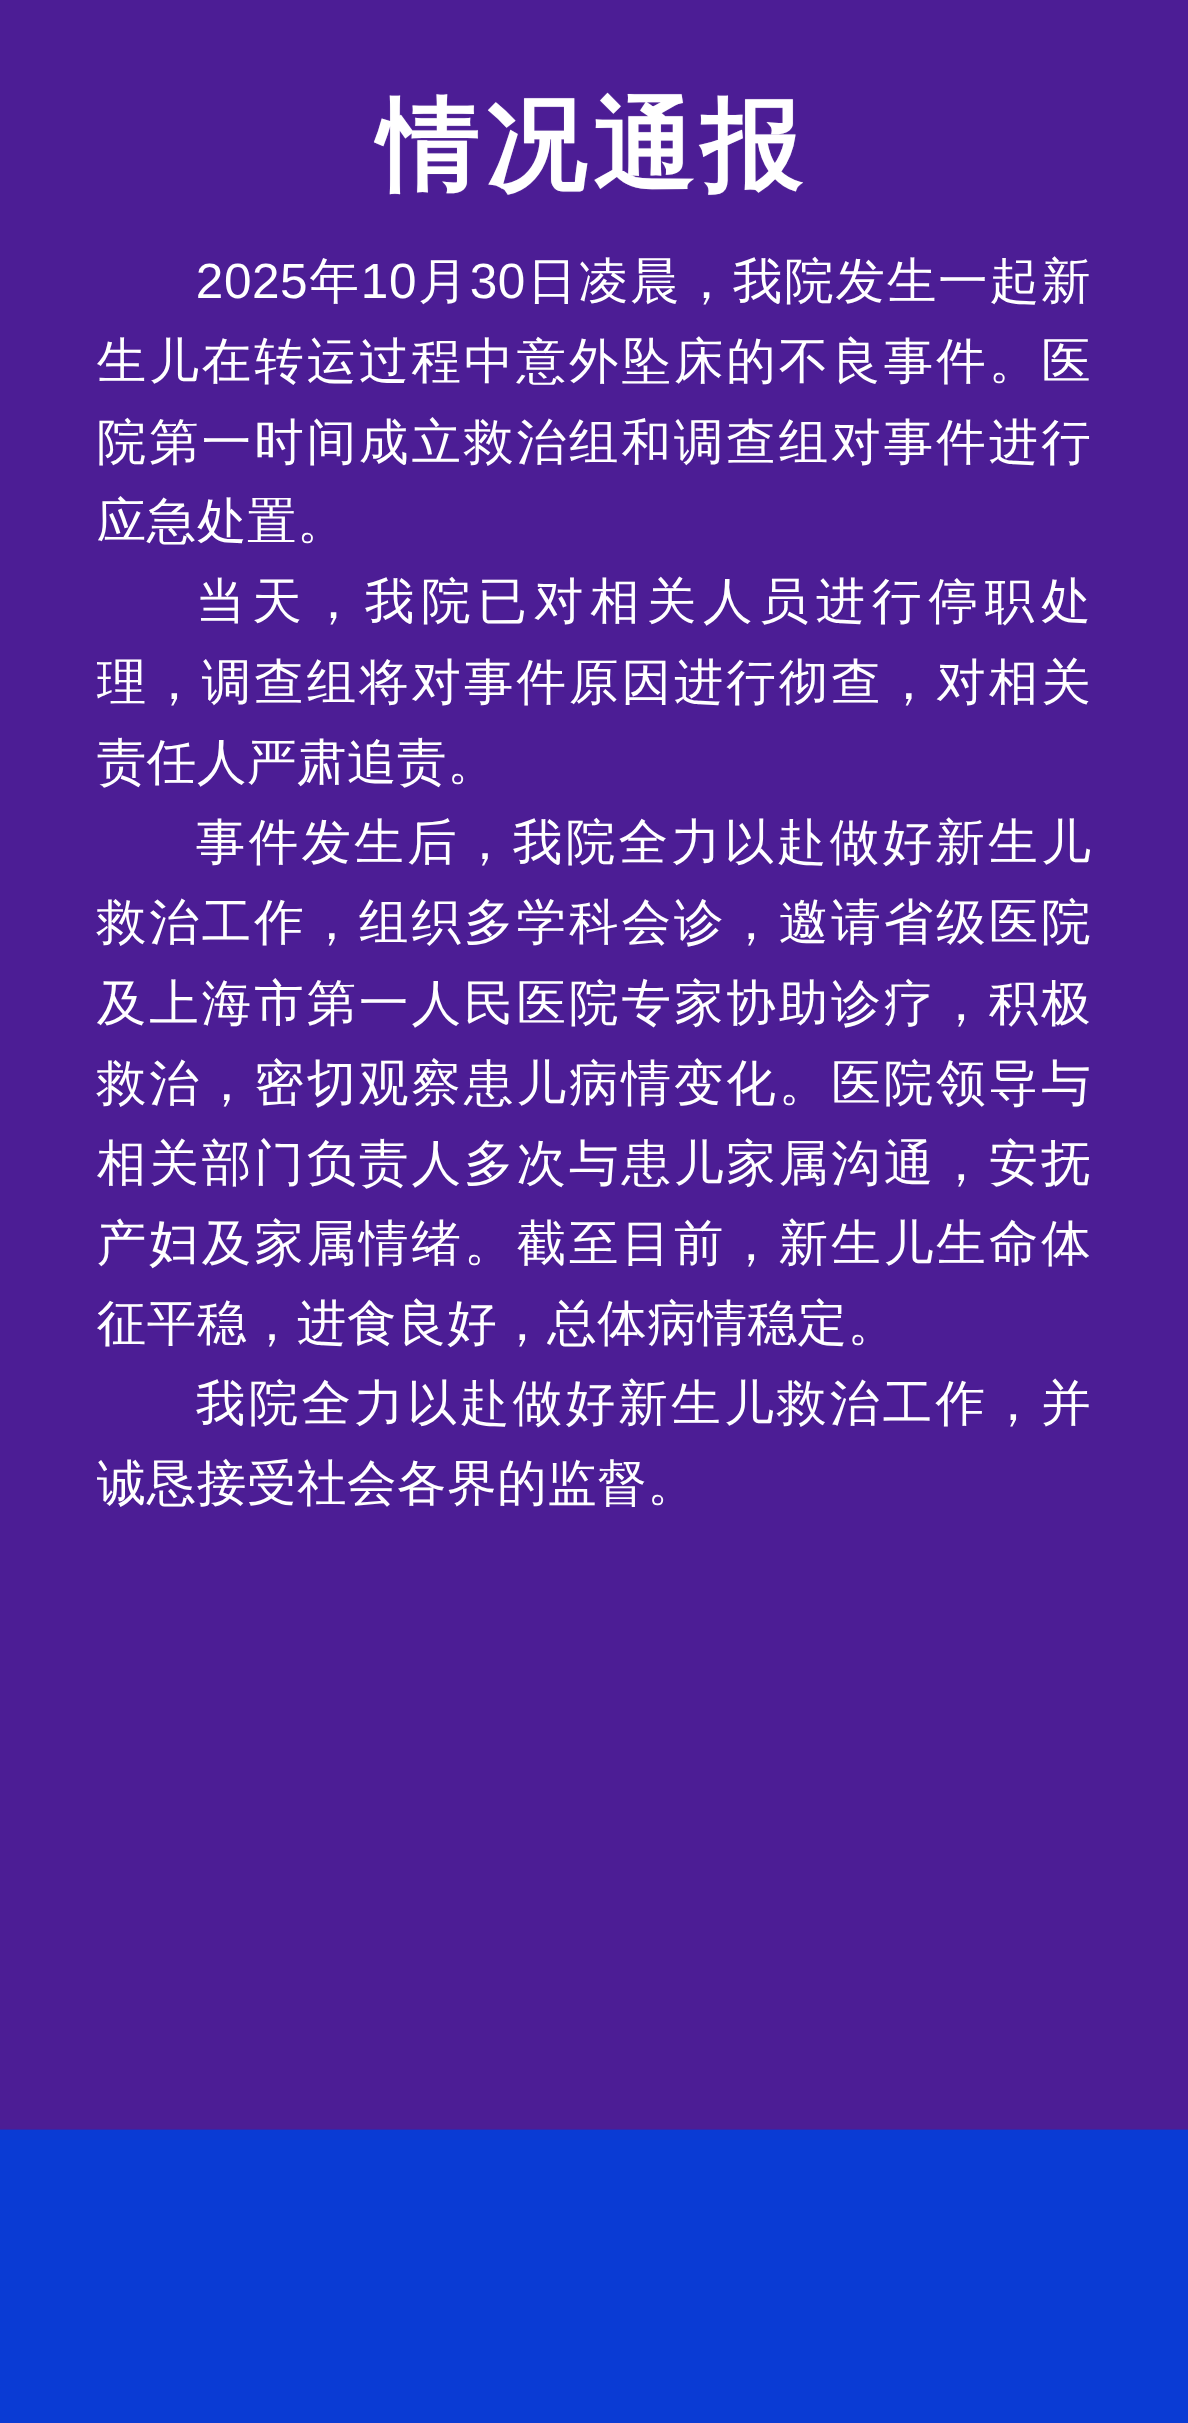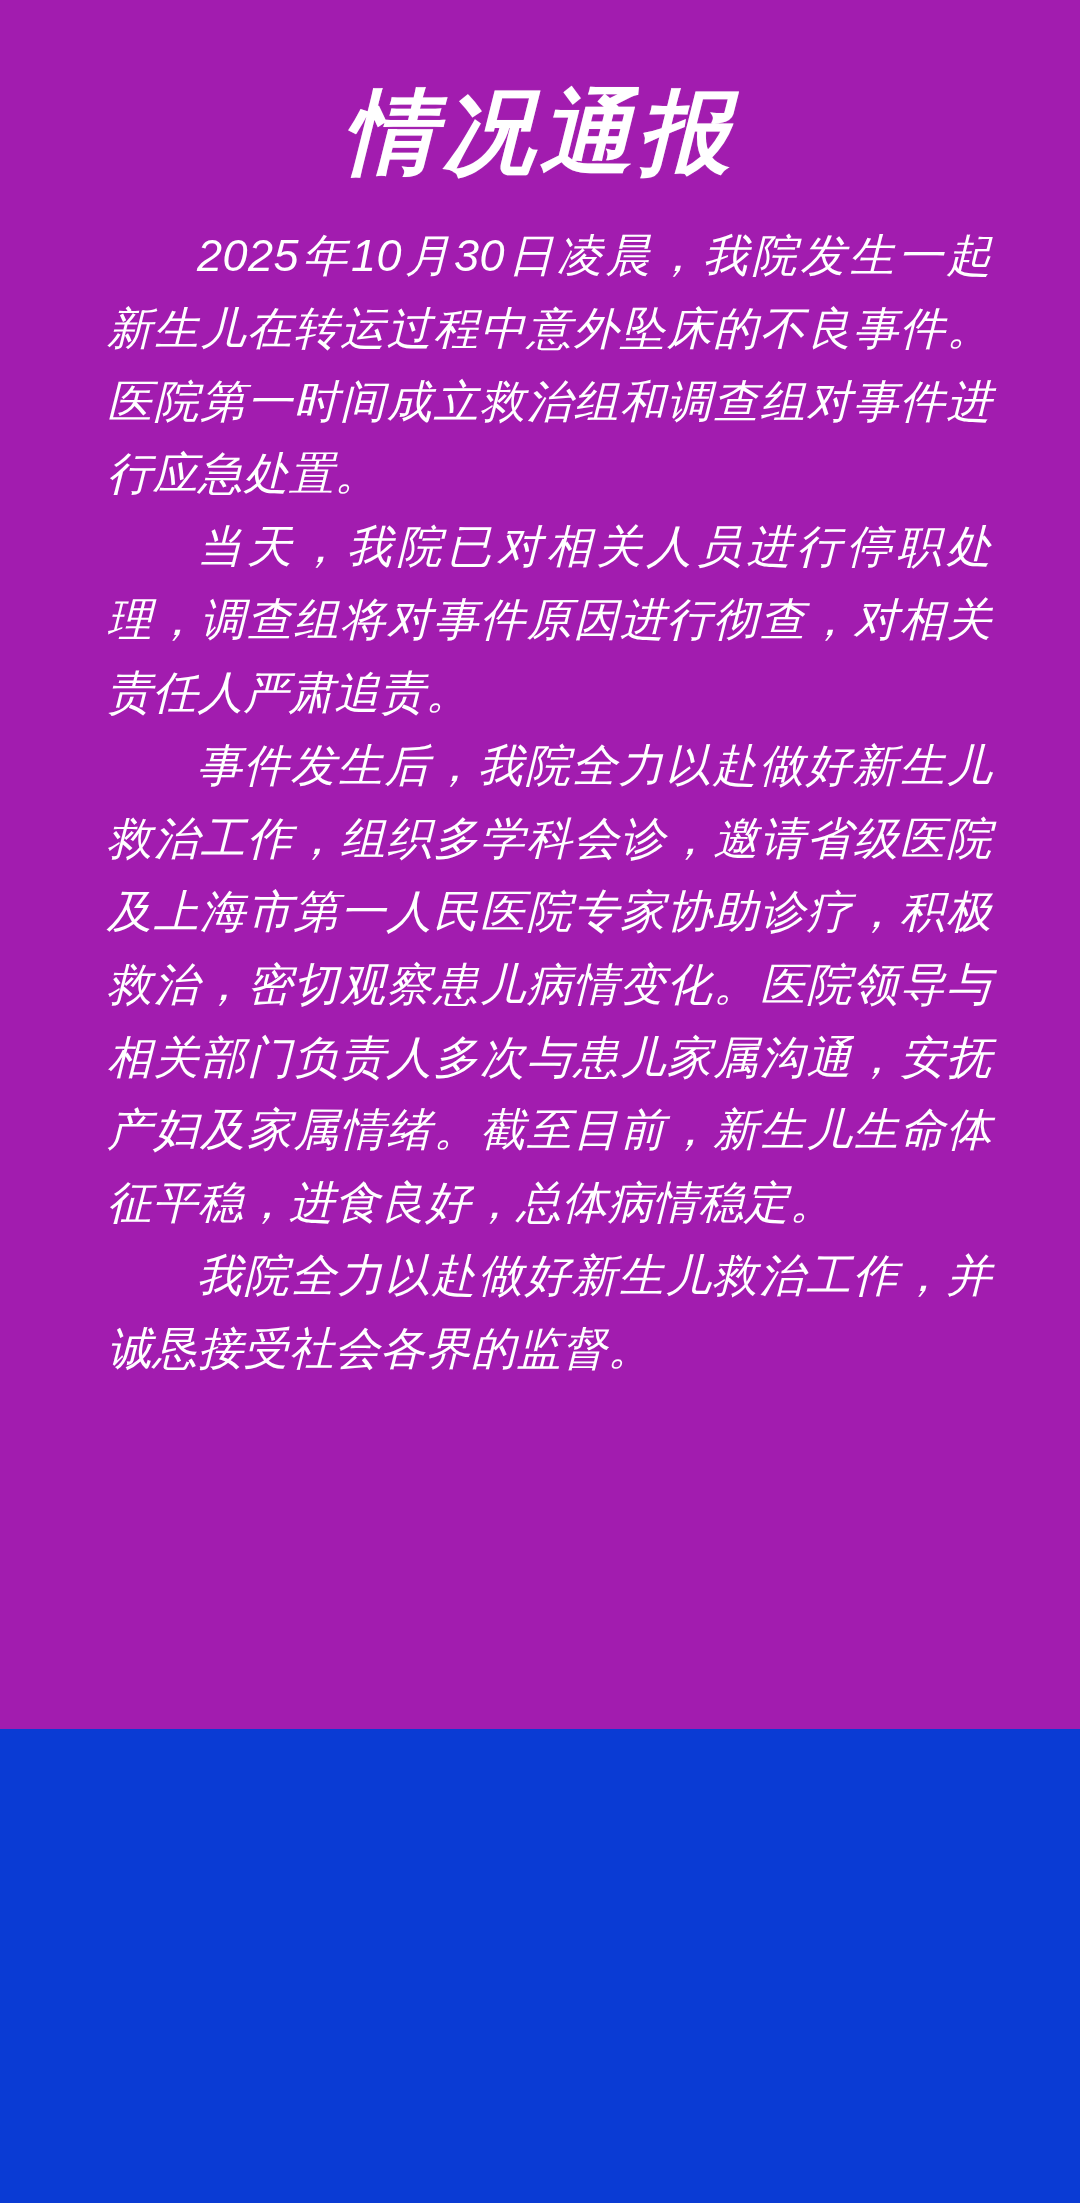--- a/index.html
+++ b/index.html
@@ -9,25 +9,24 @@
   }
   body {
     width: 1080px;
     height: 2203px;
     font-family: "Liberation Sans", sans-serif;
     -webkit-font-smoothing: antialiased;
   }
   .poster {
     position: relative;
     width: 1080px;
-    height: 1729px;
-    background: #a21caf;
+    height: 1936px;
+    background: #4c1d95;
     box-sizing: border-box;
     overflow: hidden;
-    font-style: italic;
   }
   .frame {
     position: absolute;
     left: 26px;
     top: 24px;
     right: 26px;
     bottom: 24px;
     border: 0;
     box-sizing: border-box;
   }
@@ -50,21 +49,20 @@
     margin: 0 0 34px 0;
     text-shadow: 0 0 1px rgba(255,255,255,0.4);
   }
   .body-text {
     color: #ffffff;
     font-size: 45px;
     line-height: 1.62;
     text-align: justify;
     text-justify: inter-ideograph;
     letter-spacing: 0.5px;
-    margin-left: 19px;
   }
   .para {
     margin: 0;
     text-indent: 2em;
     text-align: justify;
     text-justify: inter-ideograph;
   }
 </style>
 </head>
 <body>

